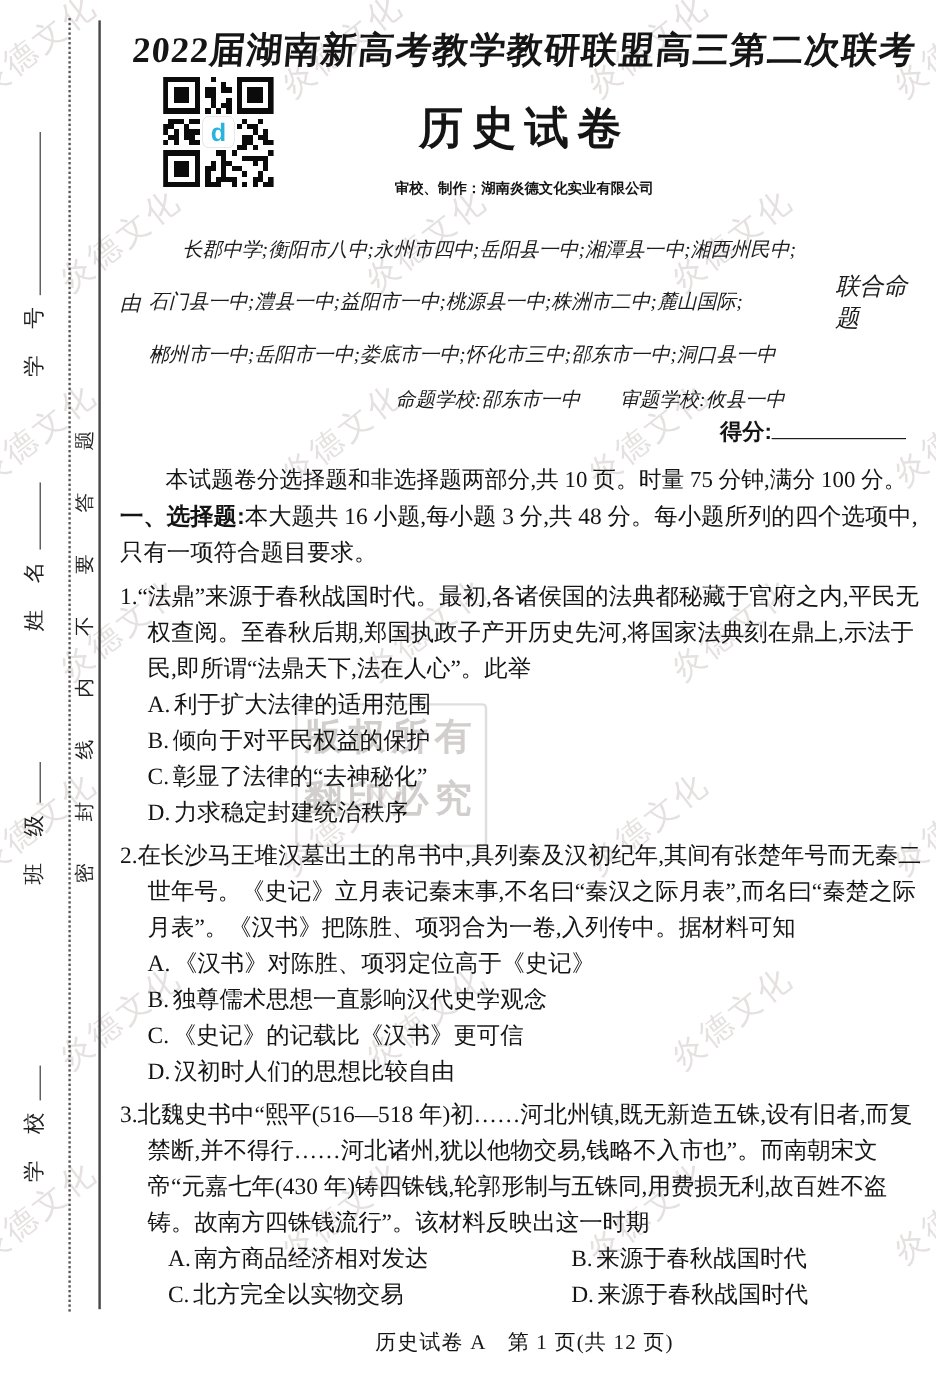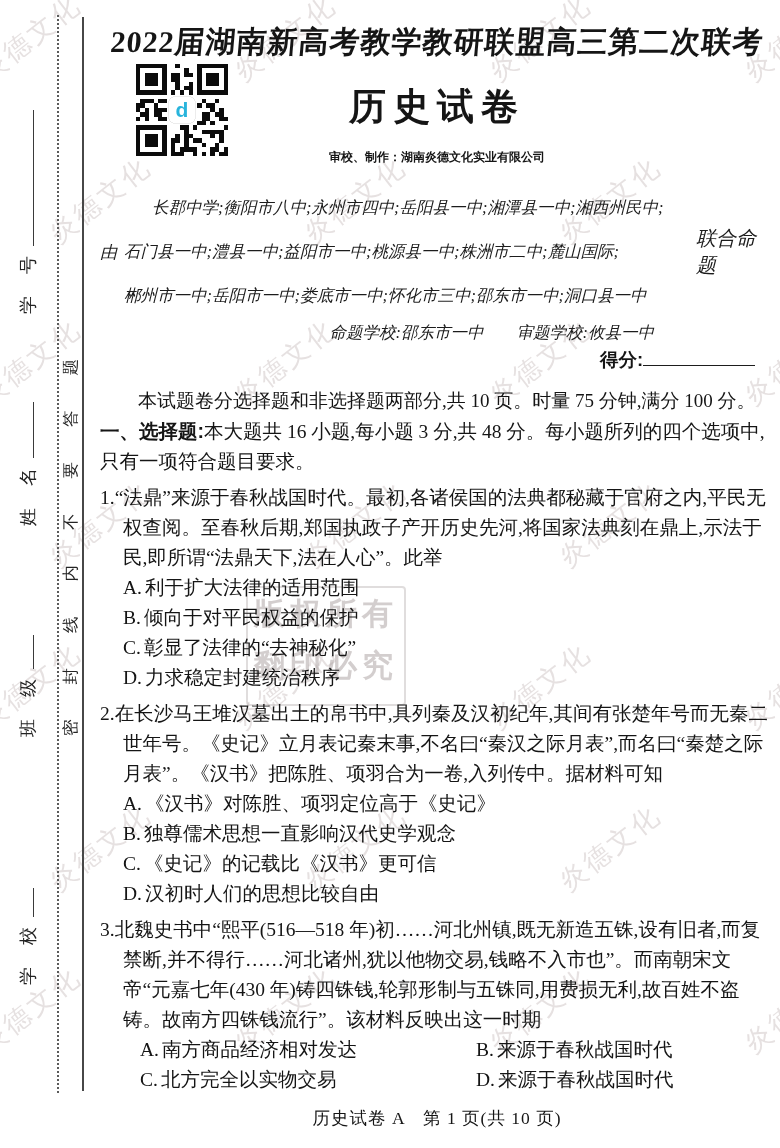--- a/index.html
+++ b/index.html
@@ -373,13 +373,13 @@
         <div class="options cols2">
           <div class="option"><span class="olabel">A.</span><span>南方商品经济相对发达</span></div>
           <div class="option"><span class="olabel">B.</span><span>来源于春秋战国时代</span></div>
           <div class="option"><span class="olabel">C.</span><span>北方完全以实物交易</span></div>
           <div class="option"><span class="olabel">D.</span><span>来源于春秋战国时代</span></div>
         </div>
       </div>
     </div>
 </div>
 
-<div id="footer">历史试卷 A　第 1 页(共 10 页)</div>
+<div id="footer">历史试卷 A　第 1 页(共 12 页)</div>
 
 </body></html>

